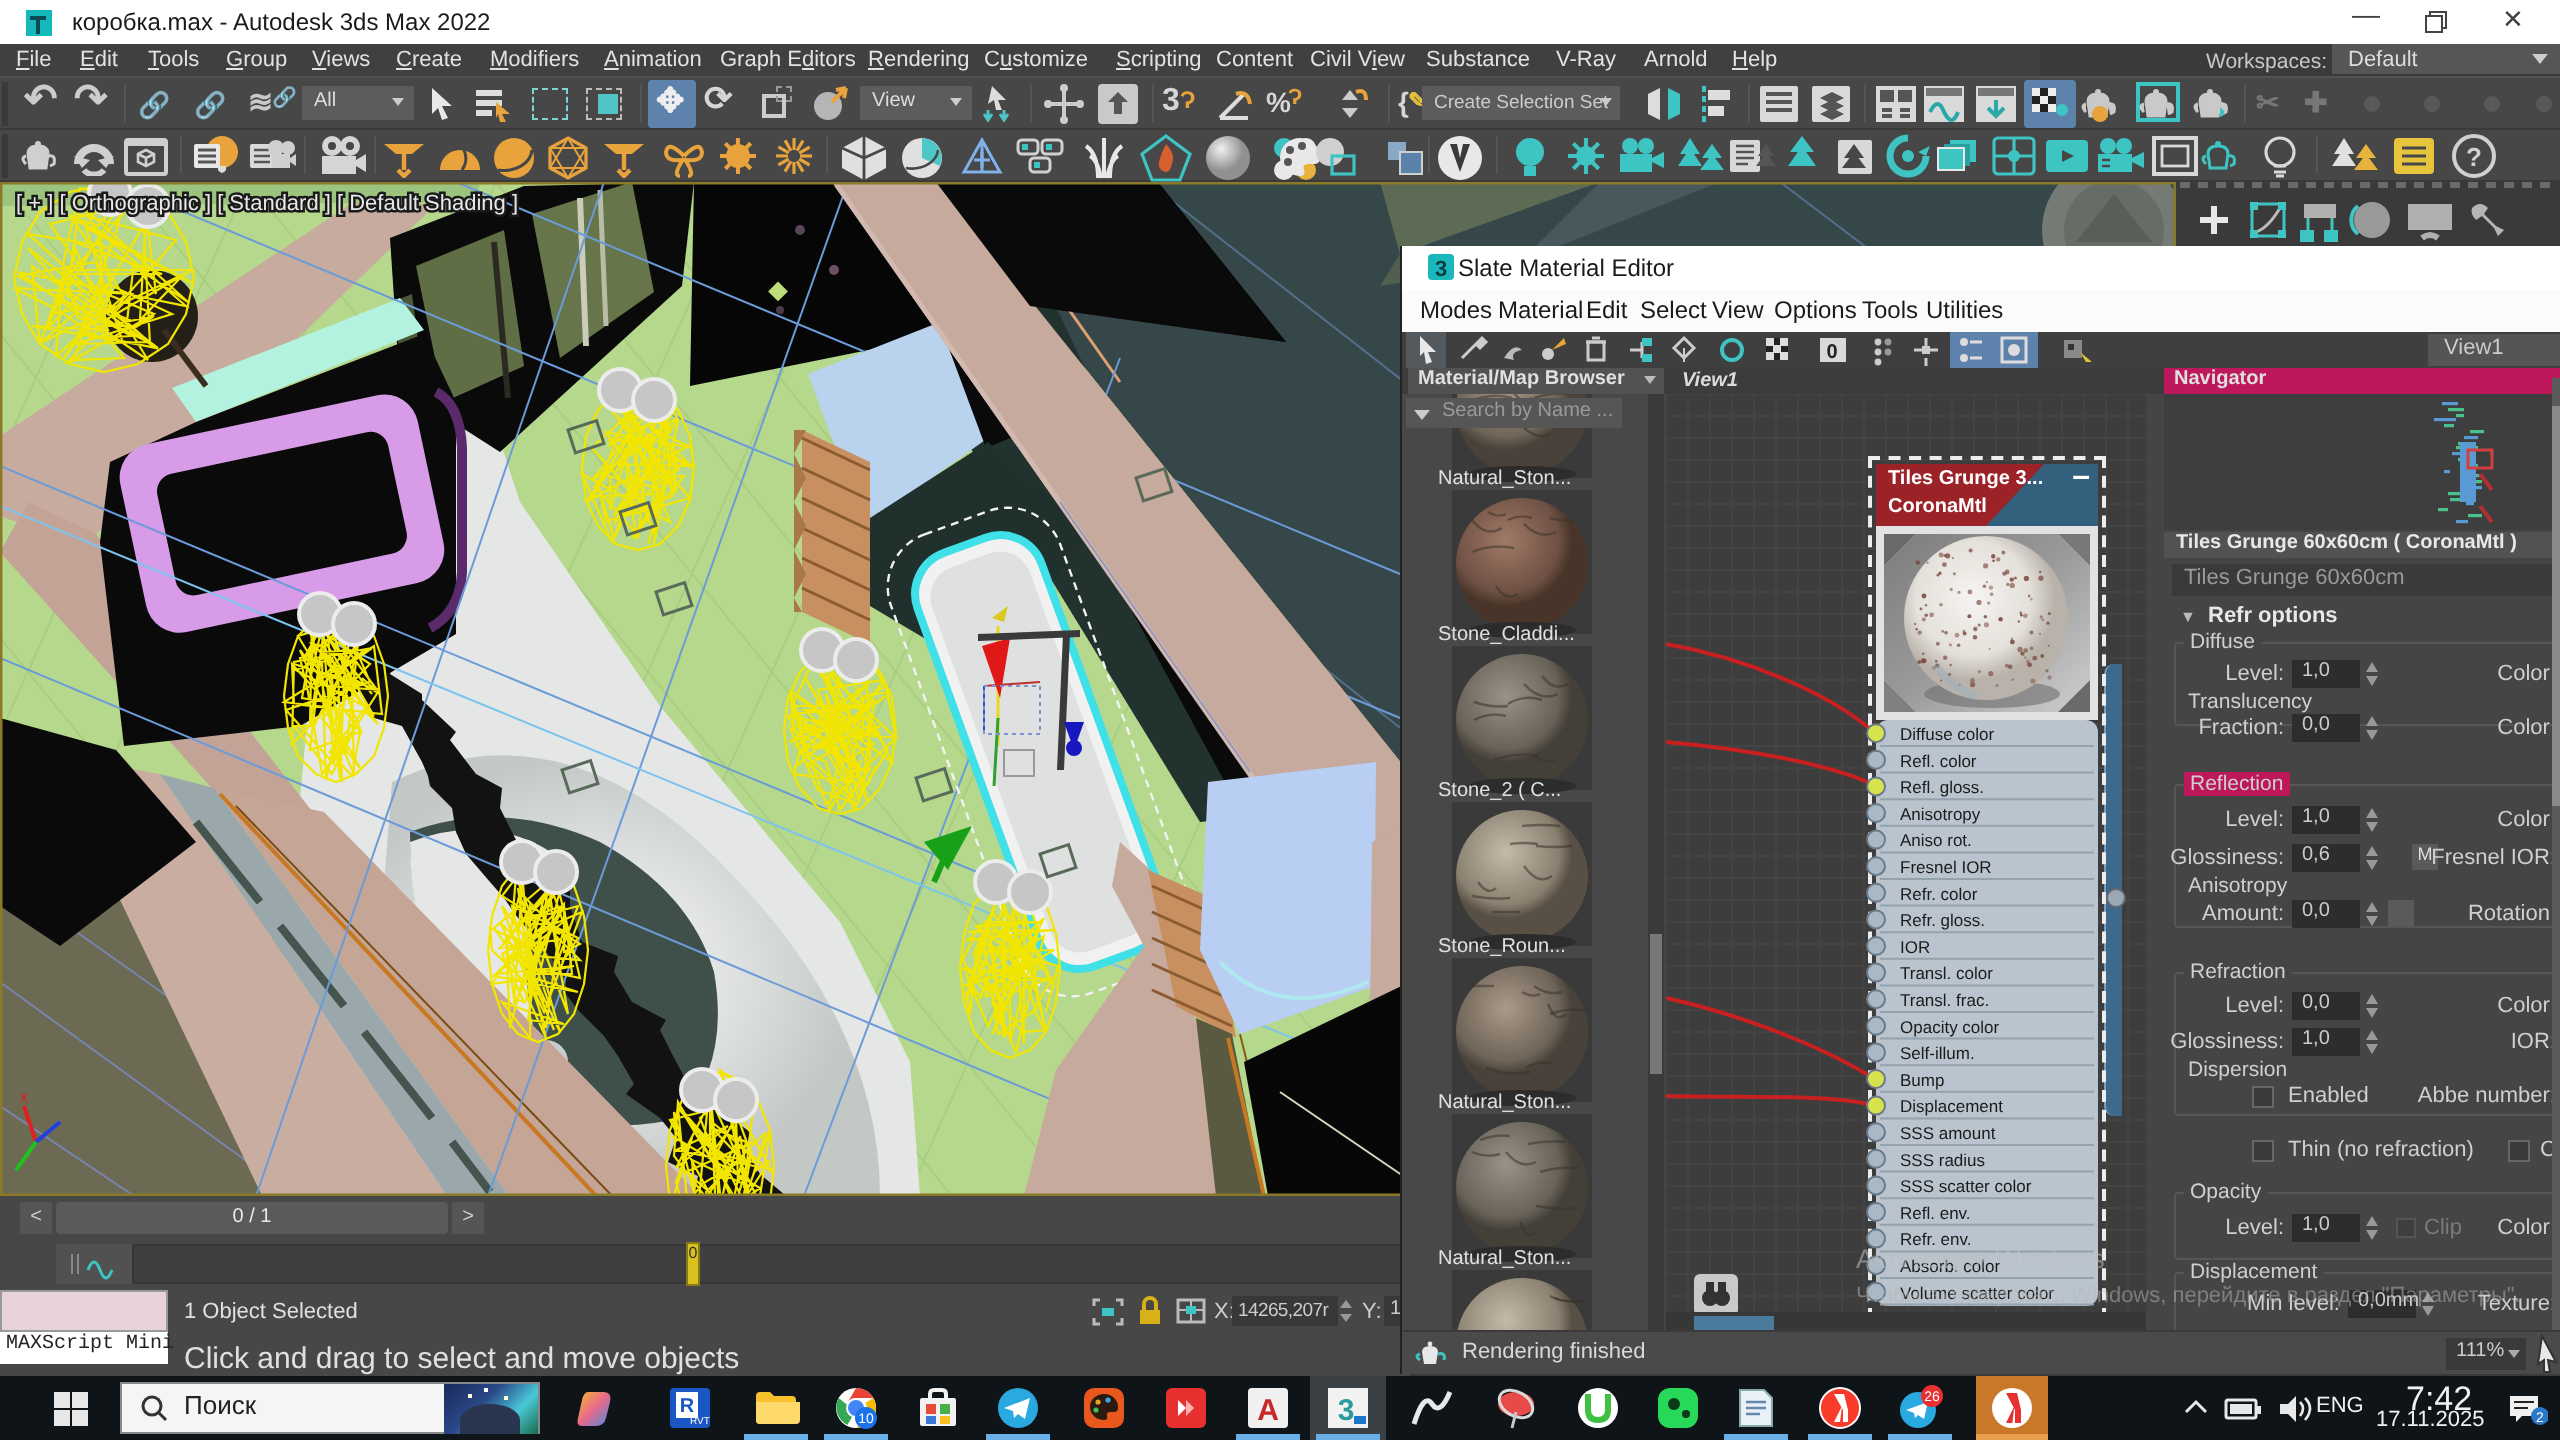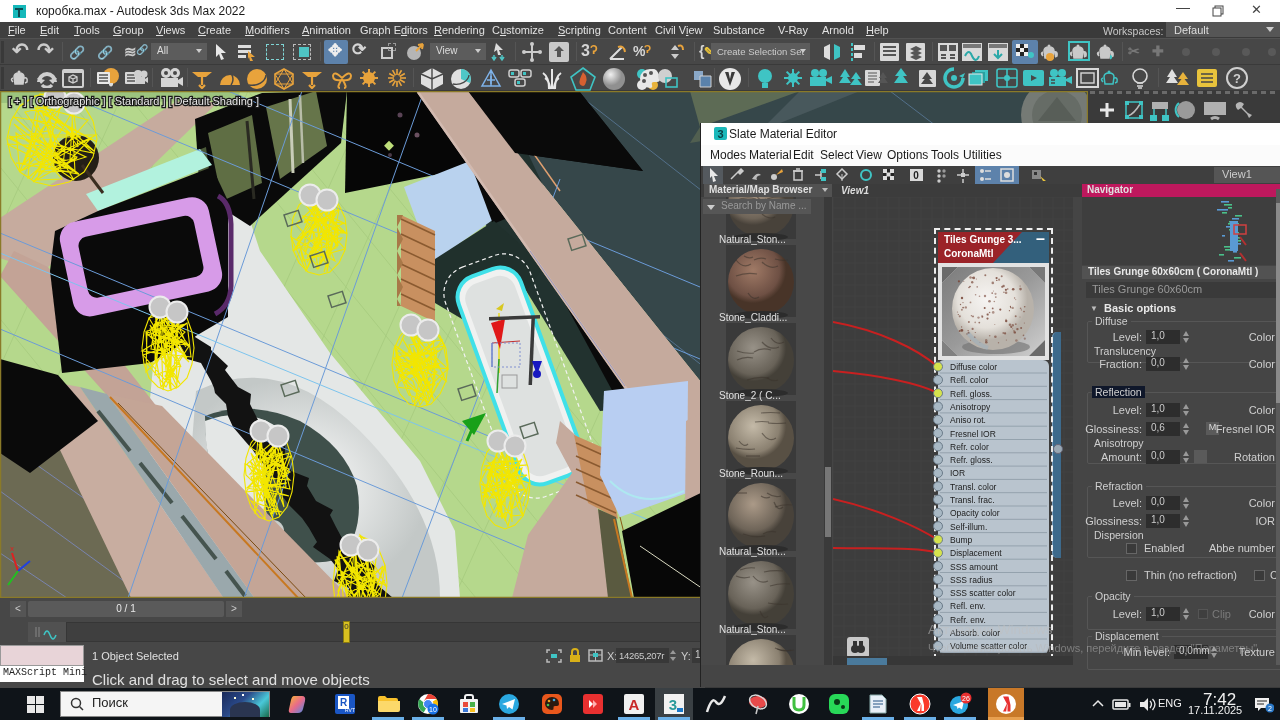--- a/index.html
+++ b/index.html
@@ -1246,38 +1246,38 @@
           <rect x="152" y="60" width="7" height="1.6" fill="#4ac08a"></rect>
           <rect x="146" y="63" width="6" height="1.6" fill="#5a9ad4"></rect>
           <rect x="148" y="24" width="8" height="30" fill="#5a9ad4"></rect>
           <rect x="152" y="28" width="12" height="9" fill="none" stroke="#d04040" stroke-width="1.5"></rect>
           <path d="M158,40 l6,8 M158,56 l6,8" stroke="#b03030" stroke-width="2"></path>
         </svg></div>
       <div style="position:absolute;left:381px;top:142px;width:199px;height:400px;background:#454545;font-size:11px;color:#cfcfcf">
         <div style="position:absolute;left:0px;top:1px;width:199px;height:13px;background:#525252;color:#e8e8e8;font-weight:bold;font-size:10px;padding:0 0 0 6px;white-space:nowrap">Tiles Grunge 60x60cm  ( CoronaMtl )</div>
         <div style="position:absolute;left:4px;top:17px;width:192px;height:16px;background:#3a3a3a;color:#9a9a9a;font-size:11px;padding:1px 0 0 6px">Tiles Grunge 60x60cm</div>
         <span style="position:absolute;left:8px;top:39px;color:#bbb;font-size:8px">▼</span>
-        <span style="position:absolute;left:22px;top:37px;font-weight:bold;color:#e8e8e8">Basic options</span>
+        <span style="position:absolute;left:22px;top:37px;font-weight:bold;color:#e8e8e8">Refr options</span>
         <div style="position:absolute;left:5px;top:56px;width:200px;height:42px;border:1px solid #565656;border-radius:2px"></div>
         <span style="position:absolute;left:10px;top:50px;background:#454545;padding:0 3px;font-size:10.5px">Diffuse</span>
         <span style="position:absolute;left:60px;top:66px;width:60px;text-align:right;display:inline-block;transform:translateX(-60px)">Level:</span>
         <div style="position:absolute;left:64px;top:65px;width:34px;height:14px;background:#2d2d2d;color:#ccc;font-size:10px;padding:0 0 0 5px">1,0</div>
         <svg style="position:absolute;left:100px;top:65px" width="8" height="14">
           <path d="M4 1 L7 6 H1 Z M4 13 L7 8 H1 Z" fill="#999"></path>
         </svg>
         <span style="position:absolute;left:196px;top:66px;width:90px;text-align:right;display:inline-block;transform:translateX(-90px);white-space:nowrap">Color:</span>
         <span style="position:absolute;left:12px;top:80px;font-size:10.5px">Translucency</span>
         <span style="position:absolute;left:60px;top:93px;width:60px;text-align:right;display:inline-block;transform:translateX(-60px)">Fraction:</span>
         <div style="position:absolute;left:64px;top:92px;width:34px;height:14px;background:#2d2d2d;color:#ccc;font-size:10px;padding:0 0 0 5px">0,0</div>
         <svg style="position:absolute;left:100px;top:92px" width="8" height="14">
           <path d="M4 1 L7 6 H1 Z M4 13 L7 8 H1 Z" fill="#999"></path>
         </svg>
         <span style="position:absolute;left:196px;top:93px;width:90px;text-align:right;display:inline-block;transform:translateX(-90px);white-space:nowrap">Color:</span>
         <div style="position:absolute;left:5px;top:127px;width:200px;height:72px;border:1px solid #565656;border-radius:2px"></div>
-        <span style="position:absolute;left:10px;top:121px;background:#0f172a;padding:0 3px;font-size:10.5px">Reflection</span>
+        <span style="position:absolute;left:10px;top:121px;background:#be185d;padding:0 3px;font-size:10.5px">Reflection</span>
         <span style="position:absolute;left:60px;top:139px;width:60px;text-align:right;display:inline-block;transform:translateX(-60px)">Level:</span>
         <div style="position:absolute;left:64px;top:138px;width:34px;height:14px;background:#2d2d2d;color:#ccc;font-size:10px;padding:0 0 0 5px">1,0</div>
         <svg style="position:absolute;left:100px;top:138px" width="8" height="14">
           <path d="M4 1 L7 6 H1 Z M4 13 L7 8 H1 Z" fill="#999"></path>
         </svg>
         <span style="position:absolute;left:196px;top:139px;width:90px;text-align:right;display:inline-block;transform:translateX(-90px);white-space:nowrap">Color:</span>
         <span style="position:absolute;left:60px;top:158px;width:60px;text-align:right;display:inline-block;transform:translateX(-60px)">Glossiness:</span>
         <div style="position:absolute;left:64px;top:157px;width:34px;height:14px;background:#2d2d2d;color:#ccc;font-size:10px;padding:0 0 0 5px">0,6</div>
         <svg style="position:absolute;left:100px;top:157px" width="8" height="14">
           <path d="M4 1 L7 6 H1 Z M4 13 L7 8 H1 Z" fill="#999"></path>
@@ -1328,20 +1328,32 @@
         <span style="position:absolute;left:10px;top:365px;background:#454545;padding:0 3px;font-size:10.5px">Displacement</span>
         <span style="position:absolute;left:88px;top:381px;width:60px;text-align:right;display:inline-block;transform:translateX(-60px)">Min level:</span>
         <div style="position:absolute;left:92px;top:380px;width:34px;height:14px;background:#2d2d2d;color:#ccc;font-size:10px;padding:0 0 0 5px">0,0mm</div>
         <svg style="position:absolute;left:128px;top:380px" width="8" height="14">
           <path d="M4 1 L7 6 H1 Z M4 13 L7 8 H1 Z" fill="#999"></path>
         </svg>
         <span style="position:absolute;left:196px;top:381px;width:90px;text-align:right;display:inline-block;transform:translateX(-90px);white-space:nowrap">Texture:</span>
       </div>
       <i style="position:absolute;left:575px;top:66px;width:5px;height:476px;background:#5a5a5a"></i>
       <i style="position:absolute;left:575px;top:80px;width:5px;height:200px;background:#8a8a8a"></i>
+      <div style="position:absolute;left:0;top:542px;width:580px;height:22px;background:#4a4a4a;border-top:1px solid #3a3a3a">
+        <svg style="position:absolute;left:6px;top:3px" width="20" height="16">
+          <path d="M4 7 q0 -3 4 -3 q4 0 4 3 l-1 6 h-6 Z" fill="#e8e8e8"></path>
+          <path d="M3 8 q-3 1 0 3 M12 8 q4 -1 3 3" fill="none" stroke="#3fc4c4" stroke-width="1.5"></path>
+          <circle cx="8" cy="3" r="1.2" fill="#e8e8e8"></circle>
+        </svg>
+        <span style="position:absolute;left:30px;top:4px;font-size:11px;color:#d8d8d8">Rendering finished</span>
+        <div style="position:absolute;left:522px;top:3px;width:40px;height:16px;background:#3a3a3a;color:#ccc;font-size:10px;padding:1px 0 0 5px">111%<i style="position:absolute;right:3px;top:6px;border:3px solid transparent;border-top:4px solid #aaa"></i></div>
+        <svg style="position:absolute;left:566px;top:1px" width="14" height="20">
+          <path d="M4 1 L11 14 L7 13 L8 19 L5 19 L5 13 L2 15 Z" fill="#e8e8e8" stroke="#333"></path>
+        </svg>
+      </div>
     </div>
   </div>
 <div class="abs" id="taskbar">
     <svg style="position:absolute;left:27px;top:8px" width="17" height="17">
       <rect x="0" y="0" width="8" height="8" fill="#e8e8e8"></rect>
       <rect x="9" y="0" width="8" height="8" fill="#e8e8e8"></rect>
       <rect x="0" y="9" width="8" height="8" fill="#e8e8e8"></rect>
       <rect x="9" y="9" width="8" height="8" fill="#e8e8e8"></rect>
     </svg>
     <div style="position:absolute;left:60px;top:3px;width:210px;height:26px;background:#f5f5f5;border:1px solid #888"></div>

